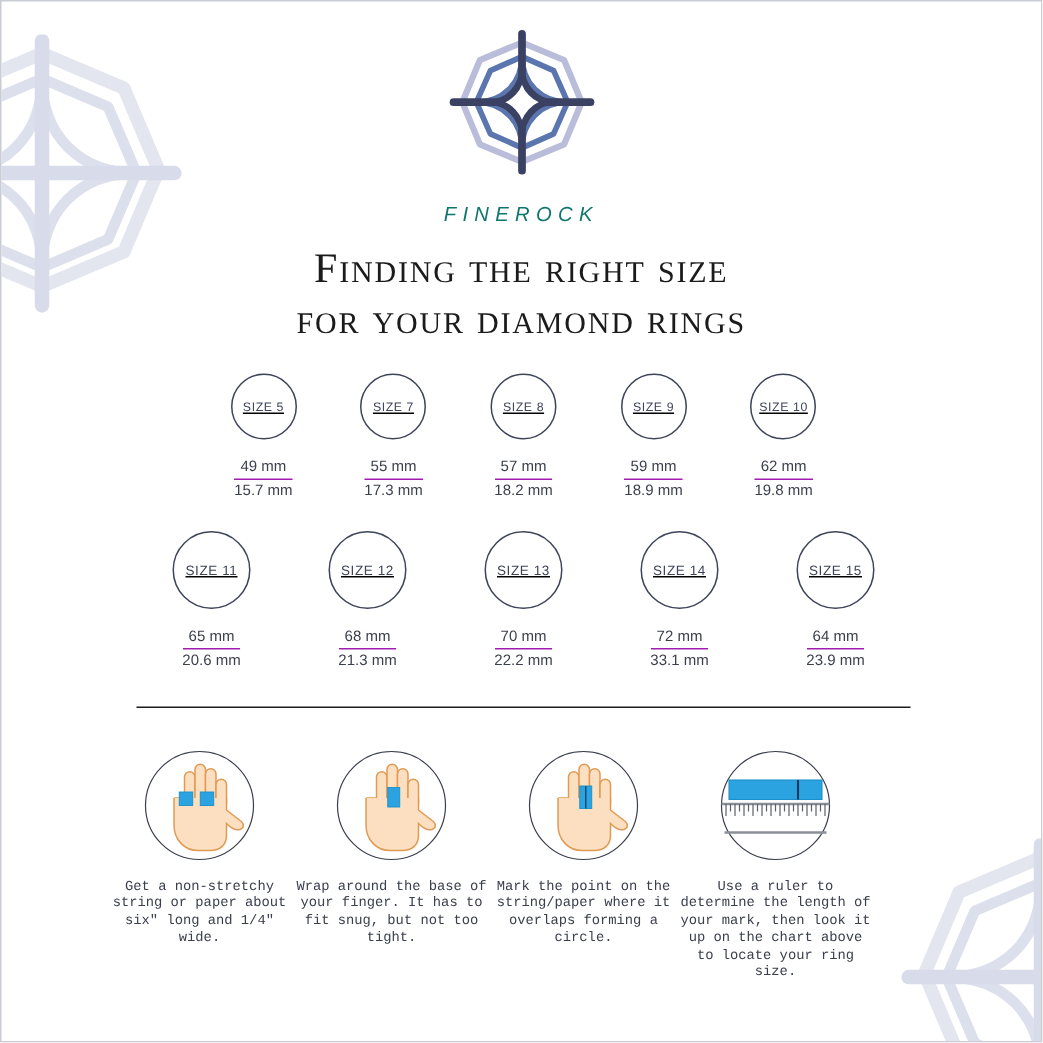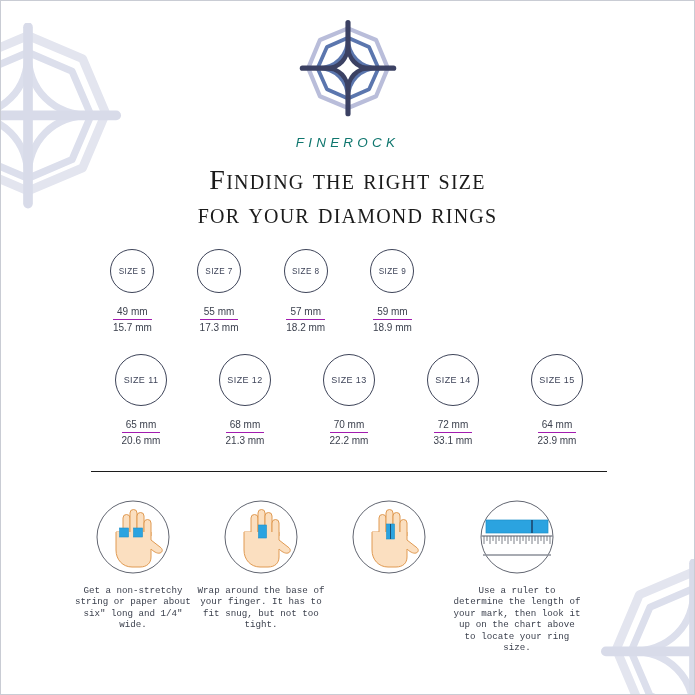--- a/index.html
+++ b/index.html
@@ -59,21 +59,22 @@
     font-size: 28px;
     line-height: 34px;
     letter-spacing: 1.2px;
     font-variant: small-caps;
   }
 
   
   .size-row {
     position: absolute;
     display: flex;
-    justify-content: flex-start;
+    justify-content: center;
+    text-decoration: underline;
   }
   #row-1 { left: 88px; width: 520px; top: 248px; }
   #row-2 { left: 88px; width: 520px; top: 353px; }
 
   .size-cell {
     width: 86.7px;
     text-align: center;
     position: relative;
   }
   #row-2 .size-cell { width: 104px; }
@@ -252,20 +253,29 @@
     <div class="size-cell">
       <div class="size-circle">
         <span class="size-circle-label">SIZE 9</span>
       </div>
       <div class="measure">
         <div class="measure-top">59 mm</div>
         <div class="measure-bottom">18.9 mm</div>
       </div>
     </div>
 
+    <div class="size-cell">
+      <div class="size-circle">
+        <span class="size-circle-label">SIZE 10</span>
+      </div>
+      <div class="measure">
+        <div class="measure-top">62 mm</div>
+        <div class="measure-bottom">19.8 mm</div>
+      </div>
+    </div>
 
   </div>
 
   <div class="size-row" id="row-2">
 
     <div class="size-cell">
       <div class="size-circle">
         <span class="size-circle-label">SIZE 11</span>
       </div>
       <div class="measure">
@@ -366,20 +376,21 @@
             <path d="M44,34 v-19 a3.5,3.5 0 0 1 7,0 v19"></path>
             <path d="M51,34 v-16 a3.5,3.5 0 0 1 7,0 v16"></path>
             <path d="M58,36 v-11 a3.5,3.5 0 0 1 7,0 v13"></path>
             <path d="M30,34 v18 c0,10 7,17 16,17 h8 c7,0 11,-4 11,-10 v-8
                      c2,2 6,5 9,4 c3,-1 3,-4 0,-6 l-9,-7 v-8"></path>
           </g>
           <rect x="44.5" y="26" width="8" height="15" fill="#2ba3e0" stroke="#1b8fc9" stroke-width="0.6"></rect>
           <line x1="48.5" y1="26" x2="48.5" y2="41" stroke="#1b4f73" stroke-width="1"></line>
         </svg>
       </div>
+      <div class="step-caption">Mark the point on the string/paper where it overlaps forming a circle.</div>
     </div>
 
     <div class="step">
       <div class="step-illustration">
         <svg width="94" height="78" viewBox="0 0 94 78" aria-hidden="true">
           <circle cx="47" cy="39" r="36" fill="none" stroke="#3a3f4c" stroke-width="0.8"></circle>
 
           <rect x="16" y="22" width="62" height="13" fill="#2ba3e0" stroke="#1b8fc9" stroke-width="0.7"></rect>
           <line x1="62" y1="22" x2="62" y2="35" stroke="#1b3a5c" stroke-width="1.4"></line>
 

